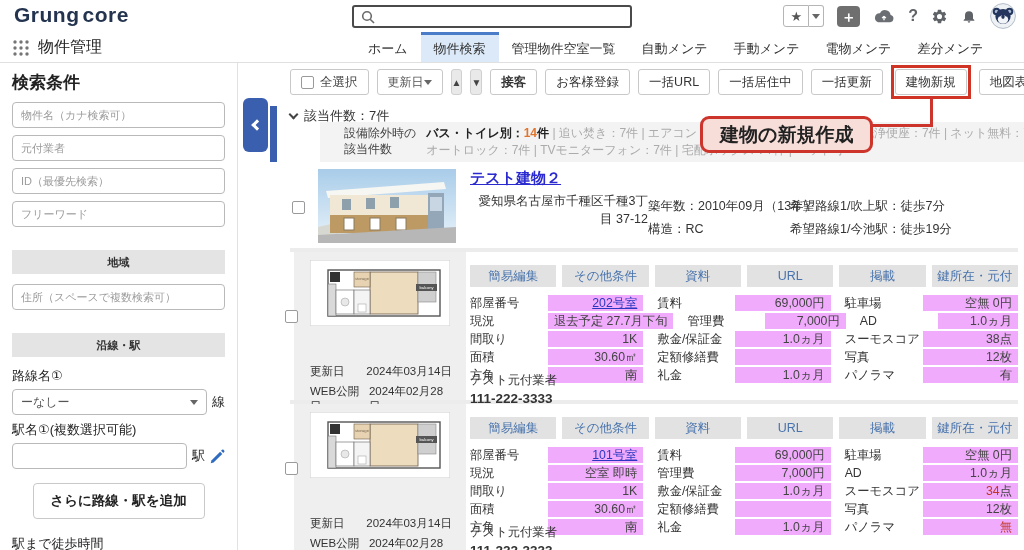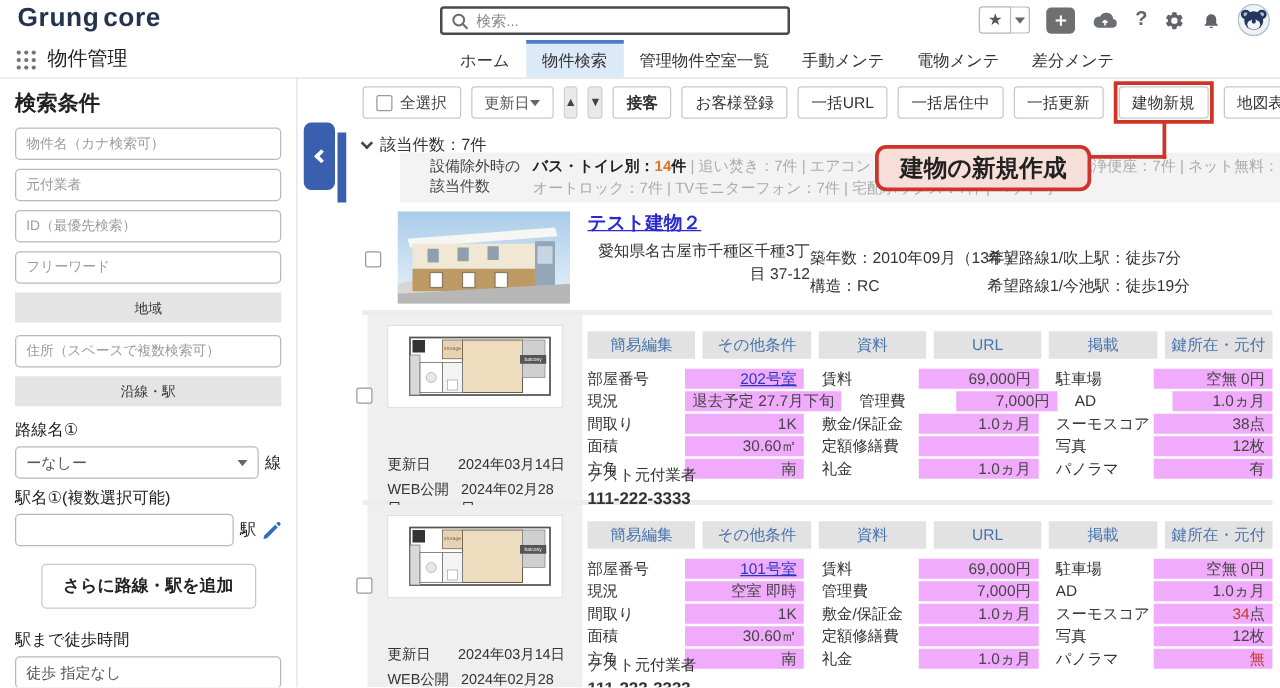--- a/index.html
+++ b/index.html
@@ -29,21 +29,21 @@
   .nav-tabs { position:absolute; left:355px; top:0; height:30px; display:flex; }
   .nav-tab { padding:0 13px; font-size:13px; color:#333; display:flex; align-items:center; border-top:3px solid transparent; cursor:default; }
   .nav-tab.active { background:#dce9f8; border-top:3px solid #4a7cc7; }
 
   
   .sidebar { position:absolute; left:0; top:63px; width:237px; height:487px; padding:0 12px; background:#fff; }
   .sidebar-divider { position:absolute; left:237px; top:63px; width:1px; height:487px; background:#e2e2e2; }
   .sb-title { font-size:17px; font-weight:700; color:#222; margin:8px 0 8px; }
   .inp { width:100%; height:26px; border:1px solid #b9b9b9; border-radius:4px; padding:0 8px; font-size:11px; color:#333; font-family:inherit; outline:none; margin-bottom:7px; background:#fff; }
   .inp::placeholder { color:#9a9a9a; }
-  .sb-bar { height:24px; background:#e4e4e4; font-size:11px; font-weight:400; color:#333; display:flex; align-items:center; justify-content:center; margin:0 0 10px; }
+  .sb-bar { height:24px; background:#e4e4e4; font-size:11px; font-weight:700; color:#333; display:flex; align-items:center; justify-content:center; margin:16px 0 10px; }
   .sb-label { font-size:13px; color:#222; margin:4px 0 4px; }
   .sel { height:26px; border:1px solid #b9b9b9; border-radius:4px; background:#fff; display:flex; align-items:center; justify-content:space-between; padding:0 8px; font-size:12px; color:#555; }
   .caret { width:0; height:0; border:4px solid transparent; border-top:5px solid #666; margin-top:5px; }
   .sel-row { display:flex; align-items:center; gap:5px; margin-bottom:6px; }
   .sel-row .sel, .sel-row .inp { flex:1; margin-bottom:0; }
   .suffix { font-size:13px; color:#222; }
   .add-btn { display:block; margin:14px auto 0; width:172px; height:36px; background:#fff; border:1px solid #c9c9c9; border-radius:4px; font-size:13.5px; font-weight:700; color:#222; font-family:inherit; }
   .collapse-tab { position:absolute; left:243px; top:98px; width:25px; height:54px; background:#3a5fae; border-radius:6px; display:flex; align-items:center; justify-content:center; }
   .chev-left { width:8px; height:8px; border-left:3px solid #fff; border-bottom:3px solid #fff; transform:rotate(45deg); margin-left:3px; }
 
@@ -108,21 +108,20 @@
 
 <div class="page">
 
   <div class="header">
     <div class="logo"><span>Grung</span><span>core</span></div>
     <div class="search-box">
       <svg width="14" height="14" viewBox="0 0 14 14" style="margin-right:6px">
           <circle cx="6" cy="6" r="4.3" fill="none" stroke="#6a6a6a" stroke-width="1.6"></circle>
           <line x1="9.2" y1="9.2" x2="13" y2="13" stroke="#6a6a6a" stroke-width="1.6"></line>
         </svg>
-      <input type="text" placeholder="検索..." style="">
     </div>
     <div class="hicons">
       <div class="star-split">
         <div class="s1">★</div>
         <div class="s2">
             <span class="caret"></span>
           </div>
       </div>
       <div class="plus-btn">＋</div>
       <svg width="22" height="17" viewBox="0 0 22 17">
@@ -163,20 +162,21 @@
           <circle cx="3" cy="15" r="1.7"></circle>
           <circle cx="9" cy="15" r="1.7"></circle>
           <circle cx="15" cy="15" r="1.7"></circle>
         </g>
       </svg>
     <div class="app-title">物件管理</div>
     <div class="nav-tabs">
       <div class="nav-tab">ホーム</div>
       <div class="nav-tab active">物件検索</div>
       <div class="nav-tab">管理物件空室一覧</div>
+      <div class="nav-tab">自動メンテ</div>
       <div class="nav-tab">手動メンテ</div>
       <div class="nav-tab">電物メンテ</div>
       <div class="nav-tab">差分メンテ</div>
     </div>
   </div>
 
   <div class="sidebar">
     <div class="sb-title">検索条件</div>
     <input class="inp" placeholder="物件名（カナ検索可）" style="">
     <input class="inp" placeholder="元付業者" style="">

